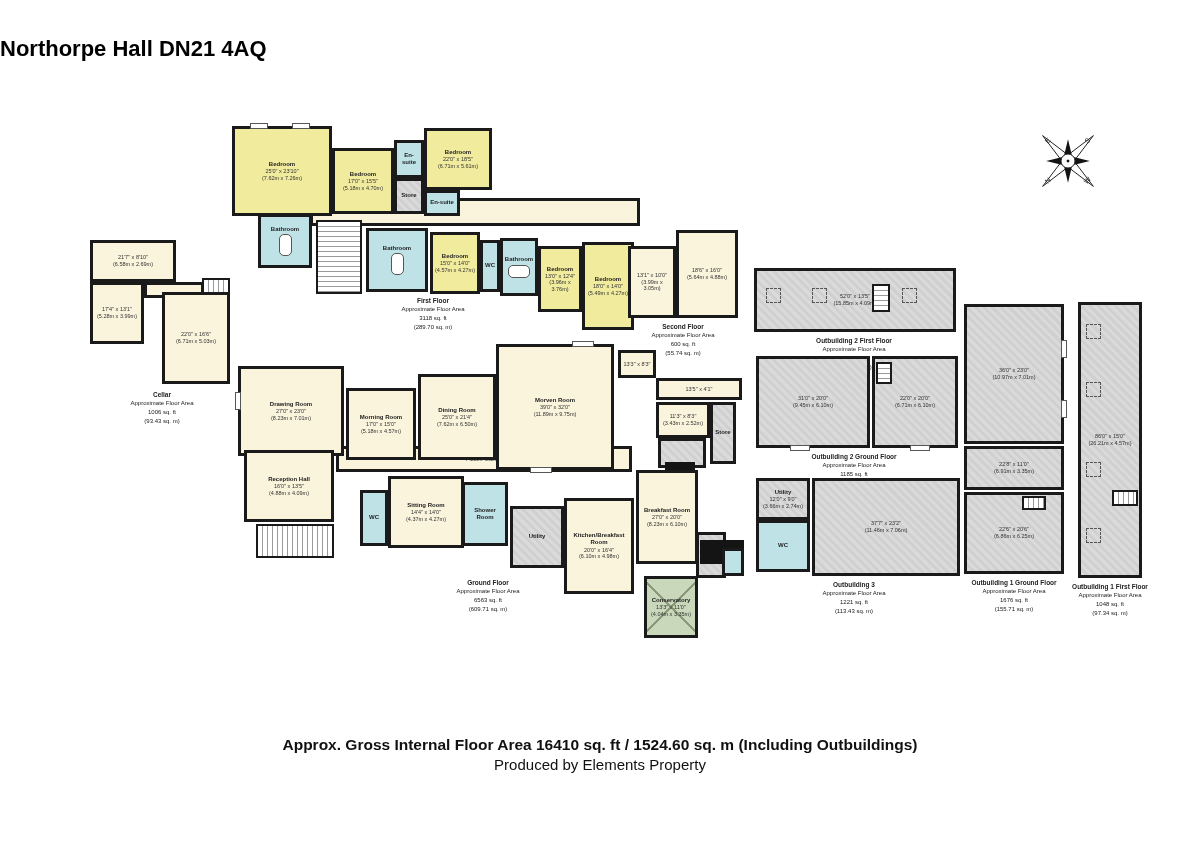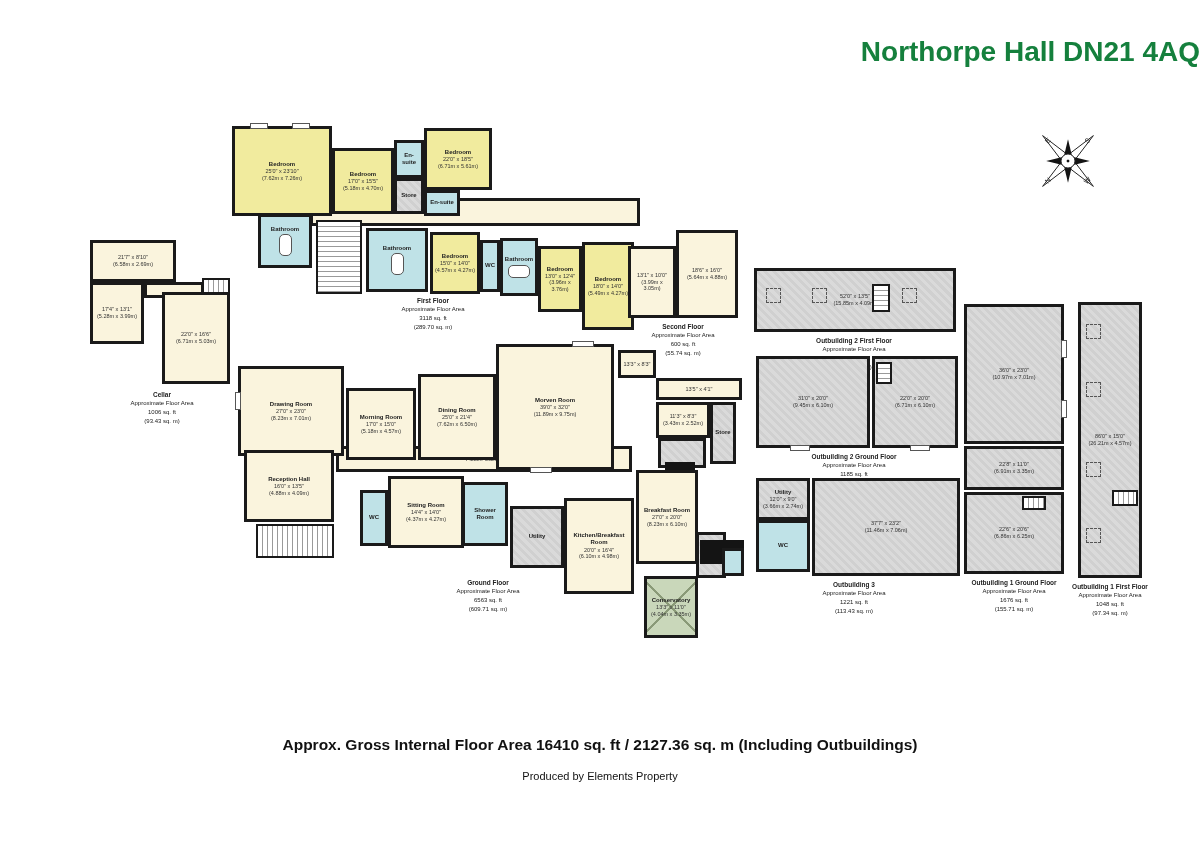--- a/index.html
+++ b/index.html
@@ -1,17 +1,17 @@
 <!DOCTYPE html>
 <html><head>
 <meta charset="utf-8">
 <style>
   html,body{margin:0;padding:0;background:#fff;font-family:"Liberation Sans",sans-serif;}
   .canvas{position:relative;width:1200px;height:847px;background:#fff;overflow:hidden;}
-  .title{position:absolute;top:36px;left:0;width:100%;text-align:right;font-size:28px;font-weight:bold;color:#15803d;}
+  .title{position:absolute;top:36px;left:0;width:100%;text-align:left;font-size:22px;font-weight:bold;color:#000000;}
   .room{position:absolute;box-sizing:border-box;border:3px solid #1a1a1a;display:flex;flex-direction:column;
         align-items:center;justify-content:center;text-align:center;padding:1px;}
   .cream{background:#faf4dd;}
   .yellow{background:#f1eb9e;}
   .cyan{background:#bfe2e7;}
   .gray{background:repeating-linear-gradient(45deg,#dadada 0 3px,#d0d0d0 3px 6px);}
   .green{background-color:#c9d7ba;
          background-image:linear-gradient(45deg,transparent 48.8%,#8a9a78 48.8%,#8a9a78 51.2%,transparent 51.2%),
                           linear-gradient(-45deg,transparent 48.8%,#8a9a78 48.8%,#8a9a78 51.2%,transparent 51.2%);}
   .black{position:absolute;background:#141414;}
@@ -22,21 +22,21 @@
   .stairs{position:absolute;box-sizing:border-box;border:2px solid #1a1a1a;
           background:repeating-linear-gradient(to bottom,#fff 0 4px,#9a9a9a 4px 5px);}
   .stairs.h{background:repeating-linear-gradient(to right,#fff 0 4px,#9a9a9a 4px 5px);}
   .sky{position:absolute;width:15px;height:15px;border:1px dashed #555;box-sizing:border-box;}
   .win{position:absolute;background:#fff;border:1px solid #555;box-sizing:border-box;}
   .tub{display:block;width:11px;height:20px;border:1px solid #555;border-radius:5px;background:#fff;margin-top:1px;}
   .tub.h{width:20px;height:11px;}
   .footer{position:absolute;left:0;width:100%;text-align:center;color:#111;}
   .f1{font-size:15.5px;font-weight:bold;}
   .f2{font-size:11px;margin-top:4px;}
-  .f3{font-size:11px;margin-top:16px;}
+  .f3{font-size:15px;margin-top:2px;}
   .compass{position:absolute;left:1026px;top:122px;width:84px;height:78px;}
 </style>
 </head>
 <body>
 
 <div class="canvas">
 
   <div class="title">Northorpe Hall DN21 4AQ</div>
 
   <div class="room cream" style="left:310px;top:198px;width:330px;height:28px"></div>
@@ -334,17 +334,17 @@
       <circle r="9" fill="#fff" stroke="#222" stroke-width="1.2"></circle>
       <circle r="1.8" fill="#141414"></circle>
     </g>
     <text transform="translate(-25.5,25.5) rotate(-45)" text-anchor="middle" dominant-baseline="middle" font-size="9" fill="#222">N</text>
     <text transform="translate(-25.5,-25.5) rotate(-45)" text-anchor="middle" dominant-baseline="middle" font-size="9" fill="#222">E</text>
     <text transform="translate(25.5,-25.5) rotate(-45)" text-anchor="middle" dominant-baseline="middle" font-size="9" fill="#222">S</text>
     <text transform="translate(25.5,25.5) rotate(-45)" text-anchor="middle" dominant-baseline="middle" font-size="9" fill="#222">W</text>
   </svg>
 
   <div class="footer" style="top:736px">
-    <div class="f1">Approx. Gross Internal Floor Area 16410 sq. ft / 2127.36 sq. m (Including Outbuildings)</div>
+    <div class="f1">Approx. Gross Internal Floor Area 16410 sq. ft / 1524.60 sq. m (Including Outbuildings)</div>
     <div class="f3">Produced by Elements Property</div>
   </div>
 
 </div>
 
 </body></html>

